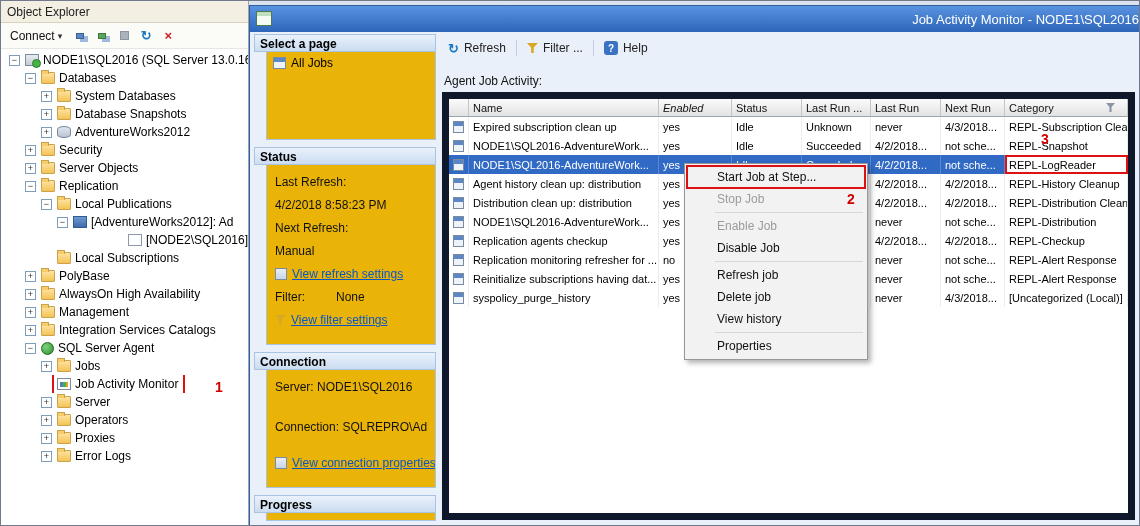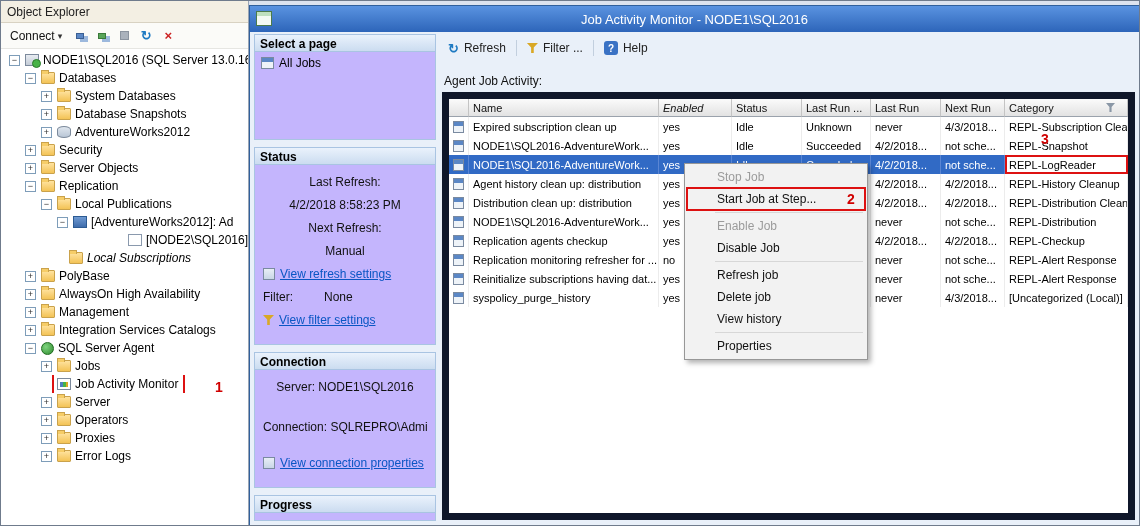--- a/index.html
+++ b/index.html
@@ -42,29 +42,29 @@
   .ticon.agent { width:13px; height:13px; background:radial-gradient(circle at 35% 35%, #7fd47f, #2e8b2e);
                  border:1px solid #1f6b1f; border-radius:50%; }
   .ticon.monitor { background:#fff; border:1px solid #7c8a9c; }
   .ticon.monitor::after { content:""; position:absolute; left:2px; right:2px; bottom:2px; height:5px;
                           background:linear-gradient(90deg,#4f7fc0 0 3px,#47b347 3px 6px,#d9a826 6px 9px); }
 
   
   .dialog { position:absolute; left:248px; top:4px; width:891px; height:521px; background:#e9f0f9;
             border:1px solid #30609c; }
   .titlebar { position:absolute; top:0; left:0; right:0; height:26px; background:linear-gradient(#5a93e0,#2d65b9);
-              display:flex; align-items:center; justify-content:center; color:#fff; font-size:13px; }
+              display:flex; align-items:center; justify-content:flex-end; color:#fff; font-size:13px; }
   .title-ic { position:absolute; left:6px; top:5px; width:16px; height:15px; border:1px solid #4c7a4c;
               background:linear-gradient(#bfe0bf 0 4px,#f4faf4 4px); }
 
   .leftpane { position:absolute; left:4px; top:28px; width:182px; bottom:4px; }
   .sec-h { position:absolute; left:0; right:0; height:18px; background:linear-gradient(#eaf2fc,#cbdcf0);
            border:1px solid #a9c4e2; font-weight:bold; font-size:12px; padding:2px 5px; color:#000;
            white-space:nowrap; overflow:hidden; }
-  .box { position:absolute; left:0; right:0; background:#c4b5fd; border:1px solid #a9c4e2; border-top:none; overflow:hidden;text-align:center; }
+  .box { position:absolute; left:12px; right:0; background:#eab308; border:1px solid #a9c4e2; border-top:none; overflow:hidden; }
   .sh1 { top:0; } .pages-box { top:18px; height:88px; }
   .sh2 { top:113px; } .status-box { top:131px; height:180px; display:flex; flex-direction:column; gap:9px; padding:10px 8px; }
   .sh3 { top:318px; } .conn-box { top:336px; height:118px; padding:10px 8px; }
   .sh4 { top:461px; } .prog-box { top:479px; bottom:0; }
   .page-item { display:flex; align-items:center; gap:5px; padding:4px 6px; font-size:12px; color:#000; }
   .ln { font-size:12px; color:#111; line-height:14px; }
   .nowrap { white-space:nowrap; overflow:hidden; }
   .link-ln { display:flex; align-items:center; gap:5px; }
   .filter-ln .fv { margin-left:26px; }
   .conn2 { margin-top:26px; } .conn3 { margin-top:22px; }
@@ -209,21 +209,21 @@
             <span class="tree-label">[AdventureWorks2012]: Ad</span>
           </span>
         </div>
         <div class="tree-row" style="padding-left: 111px;">
           <span class="expander noexp"></span>
           <span class="tree-content">
             <span class="ticon subscription"></span>
             <span class="tree-label">[NODE2\SQL2016].[Pro</span>
           </span>
         </div>
-        <div class="tree-row" style="padding-left: 52px; font-style: italic;">
+        <div class="tree-row" style="padding-left: 40px;">
           <span class="expander noexp"></span>
           <span class="tree-content">
             <span class="ticon folder"></span>
             <span class="tree-label">Local Subscriptions</span>
           </span>
         </div>
         <div class="tree-row" style="padding-left: 24px;">
           <span class="expander">+</span>
           <span class="tree-content">
             <span class="ticon folder"></span>
@@ -507,22 +507,22 @@
               <div class="gc" style="width: 70px;">never</div>
               <div class="gc" style="width: 64px;">4/3/2018...</div>
               <div class="gc last" style="width: 140px;">[Uncategorized (Local)]</div>
             </div>
           </div>
       </div>
     </div>
   </div>
 
   <div class="cmenu">
+      <div class="mi ann-box2">Start Job at Step...</div>
       <div class="mi dis">Stop Job</div>
-      <div class="mi ann-box2">Start Job at Step...</div>
       <div class="msep"></div>
       <div class="mi dis">Enable Job</div>
       <div class="mi">Disable Job</div>
       <div class="msep"></div>
       <div class="mi">Refresh job</div>
       <div class="mi">Delete job</div>
       <div class="mi">View history</div>
       <div class="msep"></div>
       <div class="mi">Properties</div>
     </div>

